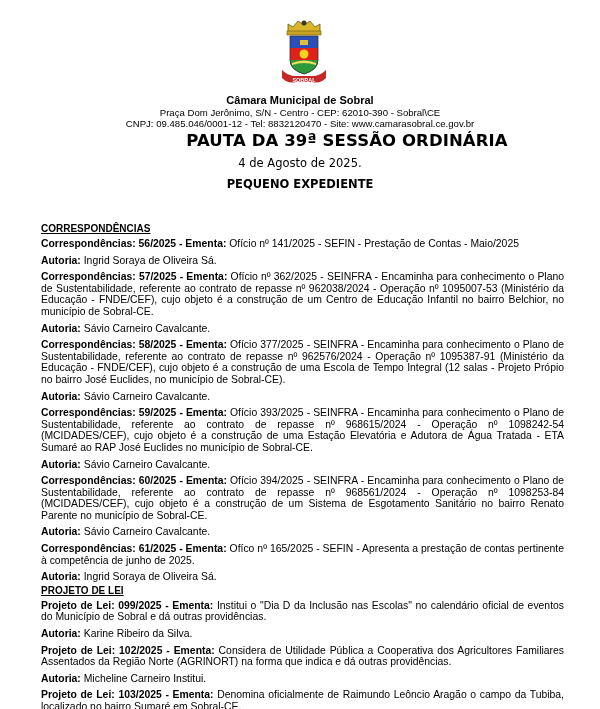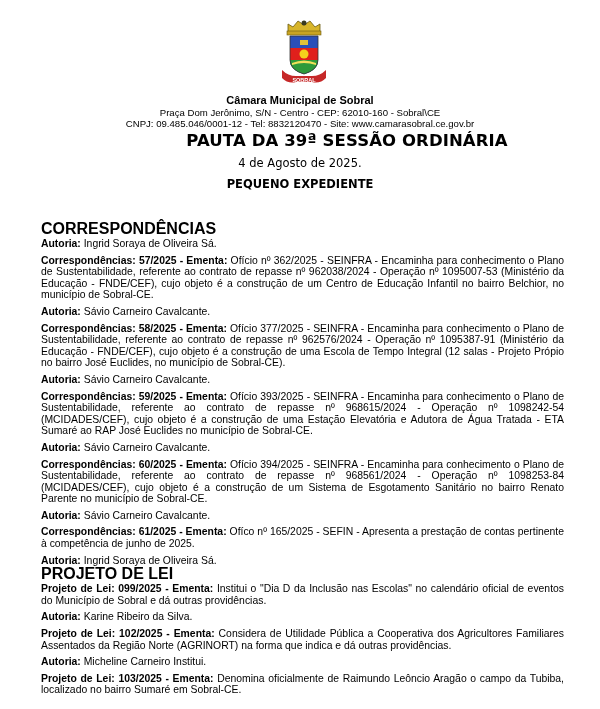--- a/index.html
+++ b/index.html
@@ -11,21 +11,21 @@
   .crest { position: absolute; left: 280px; top: 18px; width: 48px; height: 68px; }
   .hdr { position: absolute; left: 0; width: 600px; text-align: center; white-space: nowrap; }
   .org { top: 94px; font-size: 11px; font-weight: bold; }
   .addr1 { top: 107px; font-size: 9.6px; }
   .addr2 { top: 118px; font-size: 9.6px; }
   .title { top: 131px; font-family: "DejaVu Sans", sans-serif; font-weight: bold; font-size: 16.5px; letter-spacing: 0.1px; margin-left: 47px; }
   .date { top: 156px; font-family: "DejaVu Sans", sans-serif; font-size: 11.5px; }
   .sub { top: 177px; font-family: "DejaVu Sans", sans-serif; font-weight: bold; font-size: 11.5px; }
 
   .content { position: absolute; left: 41px; top: 222px; width: 523px; font-size: 10.4px; line-height: 11.6px; }
-  .section-heading { font-weight: bold; font-size: 16px; line-height: 14px; margin: 0 0 2px 0; }
+  .section-heading { font-weight: bold; text-decoration: underline; font-size: 10px; line-height: 14px; margin: 0 0 2px 0; }
   .item { text-align: justify; margin: 0 0 5px 0; }
   .item b { font-weight: bold; }
   .autoria { margin: 0 0 5px 0; }
 </style>
 </head>
 <body>
 
 <div class="page">
 
   <svg class="crest" viewBox="0 0 48 68">
@@ -40,30 +40,31 @@
     <path d="M12 45 Q24 40 36 45 L36 47 Q24 43 12 47 Z" fill="#f2e05a"></path>
     <circle cx="24" cy="36" r="4.5" fill="#f5d21c"></circle>
     <rect x="20" y="22" width="8" height="5" fill="#e2c13a"></rect>
     <path d="M10 18 L38 18 L38 42 Q38 52 24 56 Q10 52 10 42 Z" fill="none" stroke="#333" stroke-width="0.8"></path>
 
     <path d="M2 52 Q8 58 16 58 L32 58 Q40 58 46 52 L46 60 Q40 66 32 64 L16 64 Q8 66 2 60 Z" fill="#c62828"></path>
     <text x="24" y="63.5" text-anchor="middle" font-size="5.5" font-weight="bold" fill="#fff" font-family="Liberation Sans, sans-serif">SOBRAL</text>
   </svg>
 
   <div class="hdr org">Câmara Municipal de Sobral</div>
-  <div class="hdr addr1">Praça Dom Jerônimo, S/N - Centro - CEP: 62010-160 - Sobral\CE</div>
+  <div class="hdr addr1">Praça Dom Jerônimo, S/N - Centro - CEP: 62010-390 - Sobral\CE</div>
   <div class="hdr addr2">CNPJ: 09.485.046/0001-12 - Tel: 8832120470 - Site: www.camarasobral.ce.gov.br</div>
   <div class="hdr title">PAUTA DA 39ª SESSÃO ORDINÁRIA</div>
   <div class="hdr date">4 de Agosto de 2025.</div>
   <div class="hdr sub">PEQUENO EXPEDIENTE</div>
 
   <div class="content">
 
     <div class="section-heading">CORRESPONDÊNCIAS</div>
 
+    <div class="item"><b>Correspondências: 56/2025 - Ementa:</b> <span>Ofício nº 141/2025 - SEFIN - Prestação de Contas - Maio/2025</span></div>
     <div class="autoria"><b>Autoria:</b> <span>Ingrid Soraya de Oliveira Sá.</span></div>
 
     <div class="item"><b>Correspondências: 57/2025 - Ementa:</b> <span>Ofício nº 362/2025 - SEINFRA - Encaminha para conhecimento o Plano de Sustentabilidade, referente ao contrato de repasse nº 962038/2024 - Operação nº 1095007-53 (Ministério da Educação - FNDE/CEF), cujo objeto é a construção de um Centro de Educação Infantil no bairro Belchior, no município de Sobral-CE.</span></div>
     <div class="autoria"><b>Autoria:</b> <span>Sávio Carneiro Cavalcante.</span></div>
 
     <div class="item"><b>Correspondências: 58/2025 - Ementa:</b> <span>Ofício 377/2025 - SEINFRA - Encaminha para conhecimento o Plano de Sustentabilidade, referente ao contrato de repasse nº 962576/2024 - Operação nº 1095387-91 (Ministério da Educação - FNDE/CEF), cujo objeto é a construção de uma Escola de Tempo Integral (12 salas - Projeto Própio no bairro José Euclides, no município de Sobral-CE).</span></div>
     <div class="autoria"><b>Autoria:</b> <span>Sávio Carneiro Cavalcante.</span></div>
 
     <div class="item"><b>Correspondências: 59/2025 - Ementa:</b> <span>Ofício 393/2025 - SEINFRA - Encaminha para conhecimento o Plano de Sustentabilidade, referente ao contrato de repasse nº 968615/2024 - Operação nº 1098242-54 (MCIDADES/CEF), cujo objeto é a construção de uma Estação Elevatória e Adutora de Água Tratada - ETA Sumaré ao RAP José Euclides no município de Sobral-CE.</span></div>
     <div class="autoria"><b>Autoria:</b> <span>Sávio Carneiro Cavalcante.</span></div>

